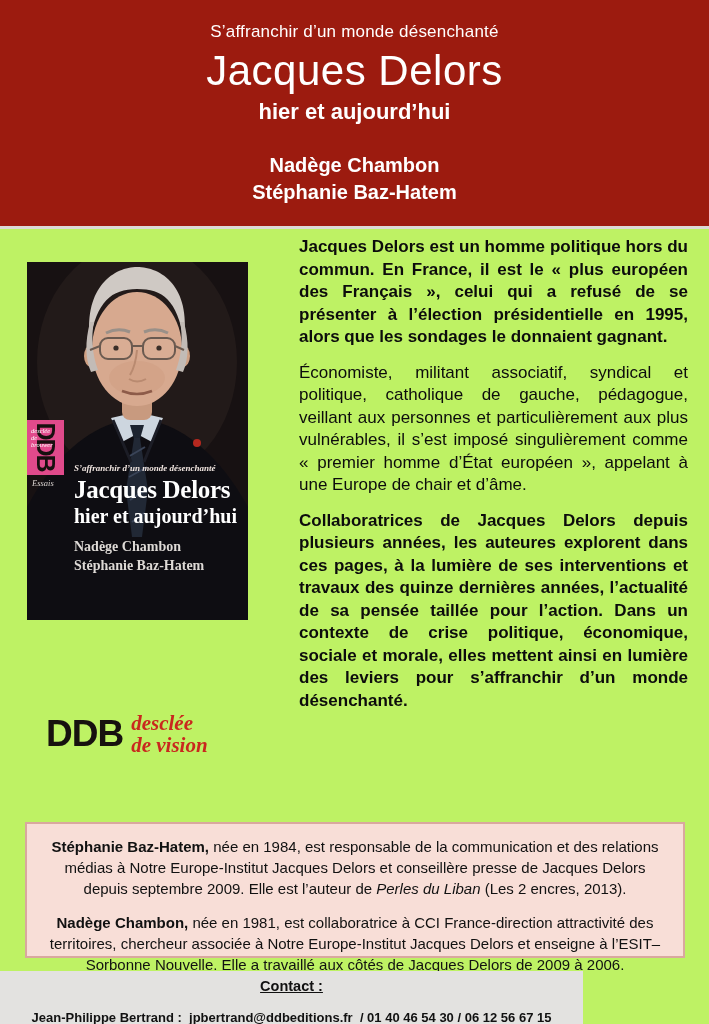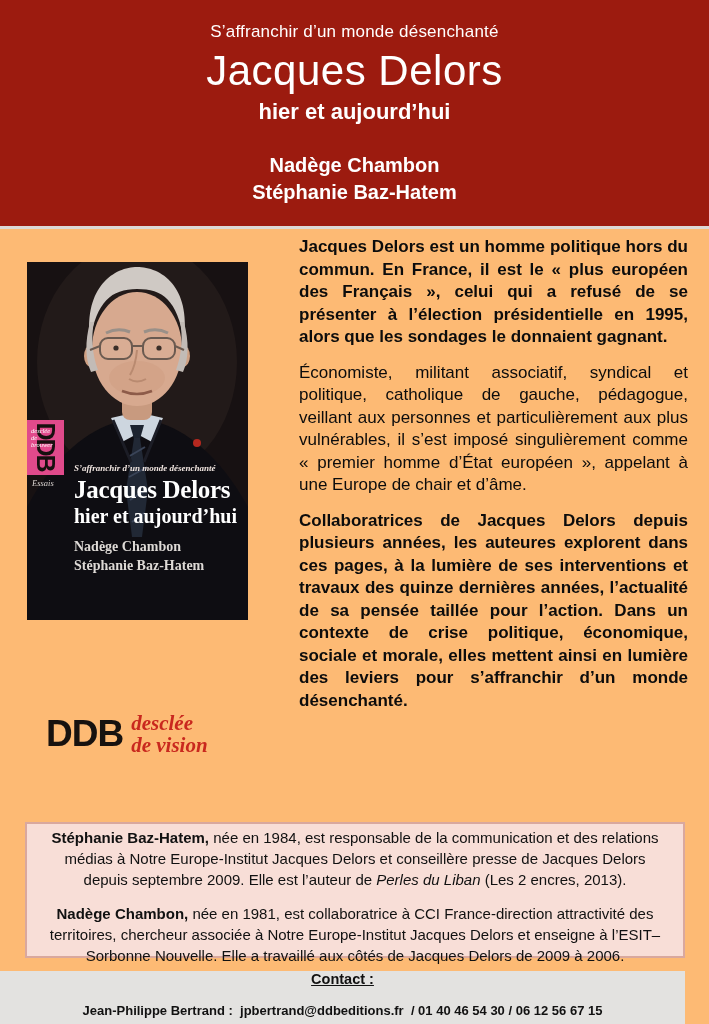--- a/index.html
+++ b/index.html
@@ -6,21 +6,21 @@
     --banner-red:#9c1b0f;
     --bio-bg:#f8ded7;
     --bio-border:#d9a89e;
     --footer-bg:#e3e2e0;
     --spine-pink:#e04a8b;
     --logo-red:#c9281e;
   }
   *{margin:0;padding:0;box-sizing:border-box;}
   html,body{background:#fff;}
   body{font-family:"Liberation Sans",sans-serif;}
-  .page{position:relative;width:709px;height:1024px;background:#fdba74;overflow:hidden;margin:0 auto;}
+  .page{position:relative;width:709px;height:1024px;background:#bef264;overflow:hidden;margin:0 auto;}
 
   
   .banner{position:absolute;left:0;top:0;width:709px;height:229px;background:var(--banner-red);
           border-bottom:3px solid #dcd9d6;text-align:center;color:#fff;}
   .banner-overtitle{margin-top:22px;font-size:17px;letter-spacing:.2px;}
   .banner-title{margin-top:5px;font-size:42px;letter-spacing:.5px;}
   .banner-subtitle{margin-top:4px;font-size:22px;font-weight:bold;}
   .banner-author{font-size:20px;font-weight:bold;line-height:27px;}
   .banner-authors{margin-top:27px;}
 
@@ -50,28 +50,28 @@
   .logo-name{font-family:"Liberation Serif",serif;font-style:italic;color:var(--logo-red);
              font-size:21px;line-height:22px;font-weight:bold;}
 
   
   .body-col{position:absolute;left:263px;top:236px;width:425px;}
   .body-col p{font-size:17px;line-height:22.5px;text-align:justify;color:#0c0c0c;margin-bottom:13px;margin-left:36px;}
   .body-col p.bold{font-weight:bold;}
 
   
   .bio-box{position:absolute;left:25px;top:822px;width:660px;height:136px;background:var(--bio-bg);
-           border:2px solid var(--bio-border);padding:3px 14px 0;}
+           border:2px solid var(--bio-border);padding:12px 14px 0;}
   .bio{font-size:15px;line-height:21px;text-align:center;color:#111;margin-bottom:13px;}
   .bio .bio-name{font-weight:bold;}
   .bio .bio-italic{font-style:italic;}
 
   
-  .footer{position:absolute;left:0;top:971px;width:685px;height:53px;background:var(--footer-bg);
-          text-align:center;}
+  .footer{position:absolute;left:0;top:971px;width:583px;height:53px;background:var(--footer-bg);
+          text-align:center;padding-top:7px;}
   .contact-label{font-size:14.5px;font-weight:bold;text-decoration:underline;color:#111;}
   .contact-line{font-size:13px;font-weight:bold;color:#111;margin-top:16px;white-space:pre;}
 </style>
 </head>
 <body>
 
 <div class="page">
 
   <header class="banner">
     <div class="banner-overtitle">S’affranchir d’un monde désenchanté</div>

